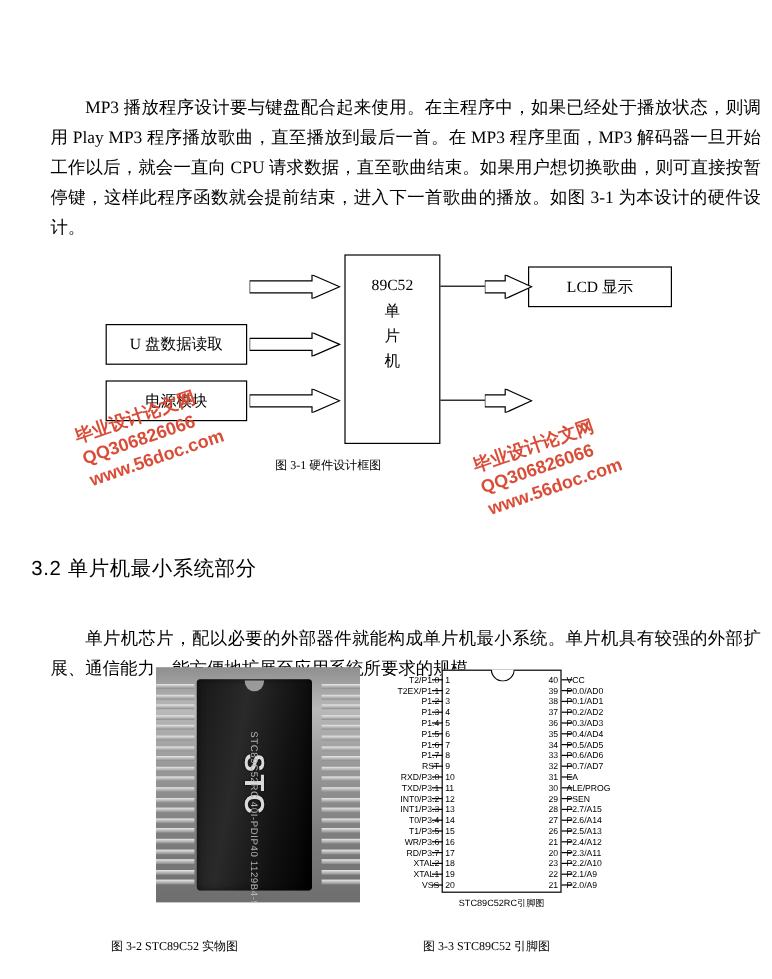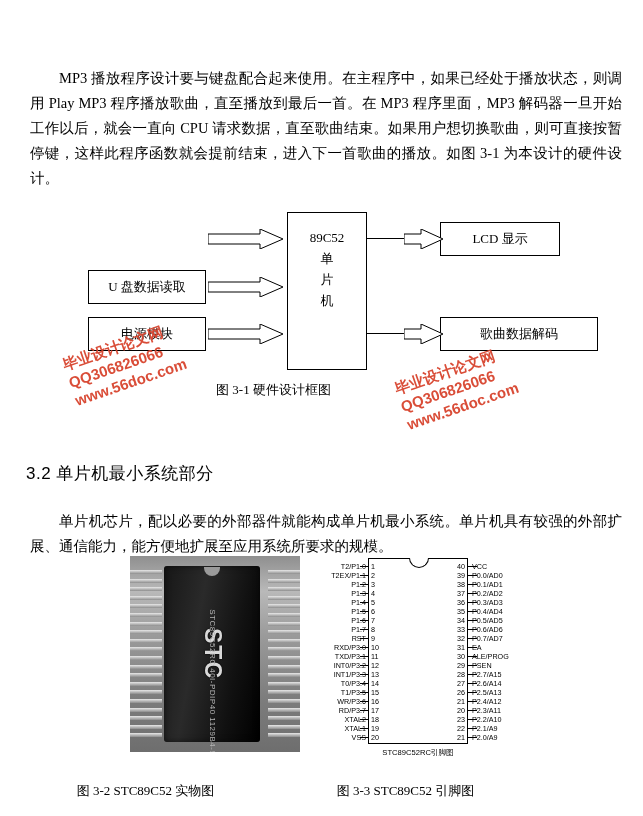--- a/index.html
+++ b/index.html
@@ -30,21 +30,21 @@
   }
   #sec31 { position: absolute; left: 26px; top: 16px; }
   #sec32 { position: absolute; left: 26px; top: 462px; }
 
   p.body-text {
     position: absolute;
     font-size: 14.5px;
     line-height: 25px;
     text-align: justify;
     text-justify: inter-ideograph;
-    margin: 4px;
+    margin: 16px;
   }
   #para1 { left: 26px; top: 62px; width: 592px; text-indent: 2em; }
   #para2 { left: 26px; top: 505px; width: 592px; text-indent: 2em; }
 
   
   .diagram {
     position: absolute;
     left: 88px;
     top: 212px;
     width: 472px;
@@ -85,21 +85,21 @@
   .line {
     position: absolute;
     background: #000;
   }
 
   .fig-caption {
     position: absolute;
     width: 547px;
     left: 0;
     text-align: center;
-    font-size: 13px;
+    font-size: 10px;
   }
   #cap31 { top: 381px; }
 
   
   .watermark {
     position: absolute;
     color: #d8442e;
     font-family: "Liberation Sans", sans-serif;
     font-weight: bold;
     white-space: nowrap;
@@ -260,23 +260,20 @@
 
     <div class="dbox box-mcu">
       <span>89C52</span>
       <span>单</span>
       <span>片</span>
       <span>机</span>
     </div>
 
     <div class="dbox box-lcd">
       <span>LCD 显示</span>
-    </div>
-    <div class="dbox box-dec">
-      <span>歌曲数据解码</span>
     </div>
 
     <div class="harrow" style="left:120px; top:17px; width:76px;">
       <svg width="76" height="20" viewBox="0 0 76 20">
         <polygon points="0,5 52,5 52,0 75,10 52,20 52,15 0,15" fill="#fff" stroke="#000" stroke-width="1"></polygon>
       </svg>
     </div>
 
     <div class="harrow" style="left:120px; top:65px; width:76px;">
       <svg width="76" height="20" viewBox="0 0 76 20">

